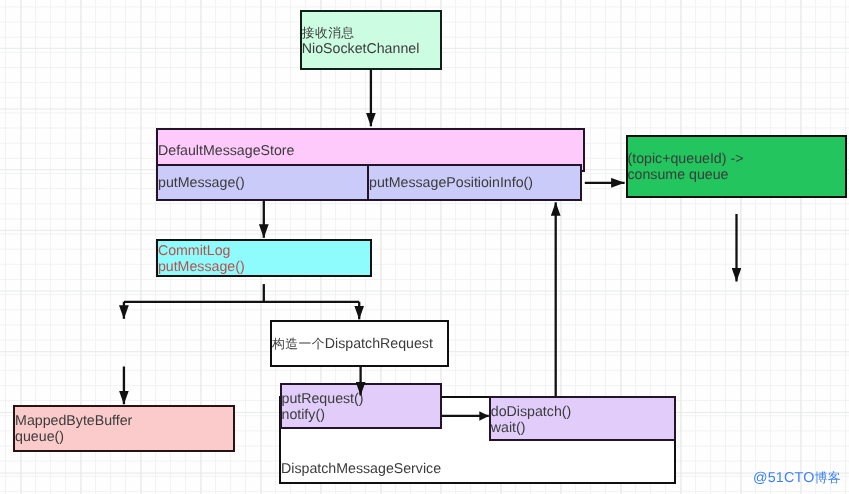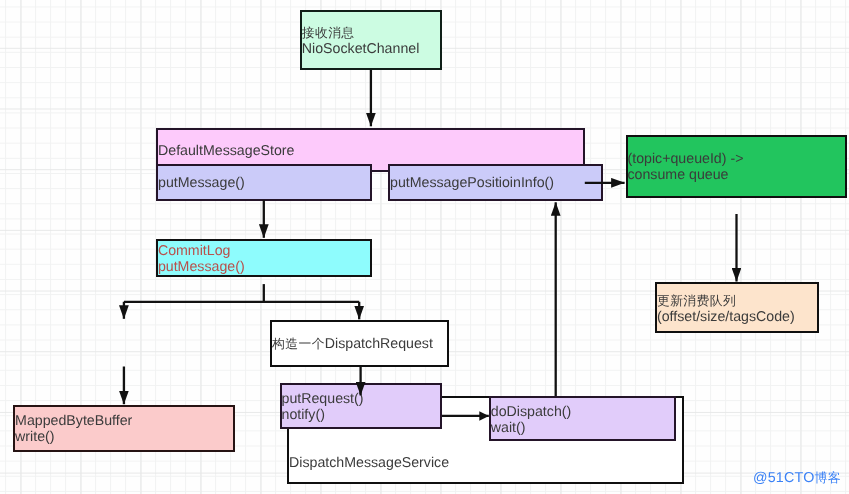--- a/index.html
+++ b/index.html
@@ -72,51 +72,47 @@
   </div>
 
   <div class="box" style="left:156px;top:127.8px;width:429px;height:44px;background:#fdcafb;border:2.1px solid #241429;">
     <span>DefaultMessageStore</span>
   </div>
 
   <div class="box" style="left:156px;top:164.2px;width:216px;height:36.5px;background:#cbcbf9;border:2.1px solid #241429;">
     <span>putMessage()</span>
   </div>
 
-  <div class="box" style="left:388px;top:164.2px;width:215px;height:36.5px;border-left:none;background:#cbcbf9;border:2.1px solid #241429;">
+  <div class="box" style="left:367px;top:164.2px;width:215px;height:36.5px;border-left:none;background:#cbcbf9;border:2.1px solid #241429;">
     <span>putMessagePositioinInfo()</span>
   </div>
 
   <div class="box" style="left:625.5px;top:135px;width:221px;height:62.9px;background:#22c55e;border:2.1px solid #0f0f0f;">
     <span>(topic+queueId) -&gt;</span>
     <span>consume queue</span>
   </div>
 
-  <div class="box" style="left:655px;top:281.8px;width:163.5px;height:51.7px;background:#fde4cc;border:2.1px solid #0f0f0f;">
-    <span><i class="cjk">更新消费队列</i></span>
-    <span>(offset/size/tagsCode)</span>
-  </div>
 
   <div class="box" style="left:155.9px;top:239px;width:216.1px;height:38px;background:#8efcfd;border:2.1px solid #111111;color:#b8504c;">
     <span>CommitLog</span>
     <span>putMessage()</span>
   </div>
 
 
   <div class="box" style="left:270.1px;top:319.9px;width:179px;height:47px;background:#ffffff;border:2.1px solid #0f0f0f;">
     <span><i class="cjk">构造一个</i>DispatchRequest</span>
   </div>
 
   <div class="box" style="left:13.1px;top:404.6px;width:222px;height:47px;background:#fbcbcb;border:2.2px solid #261313;">
     <span>MappedByteBuffer</span>
-    <span>write()</span>
+    <span>queue()</span>
   </div>
 
-  <div class="box" style="left:287px;top:395.7px;width:396.5px;height:88.5px;background:#ffffff;border:2.1px solid #0f0f0f;
-              justify-content:flex-end;padding-bottom:12px;">
+  <div class="box" style="left:279px;top:395.7px;width:396.5px;height:88.5px;background:#ffffff;border:2.1px solid #0f0f0f;
+              justify-content:flex-end;padding-bottom:6px;">
     <span>DispatchMessageService</span>
   </div>
 
   <div class="box" style="left:279.5px;top:383px;width:162.5px;height:45.8px;background:#e1ccfa;border:2.1px solid #241429;">
     <span>putRequest()</span>
     <span>notify()</span>
   </div>
 
   <div class="box" style="left:488.8px;top:395.7px;width:187.7px;height:45.8px;background:#e1ccfa;border:2.1px solid #241429;">
     <span>doDispatch()</span>

